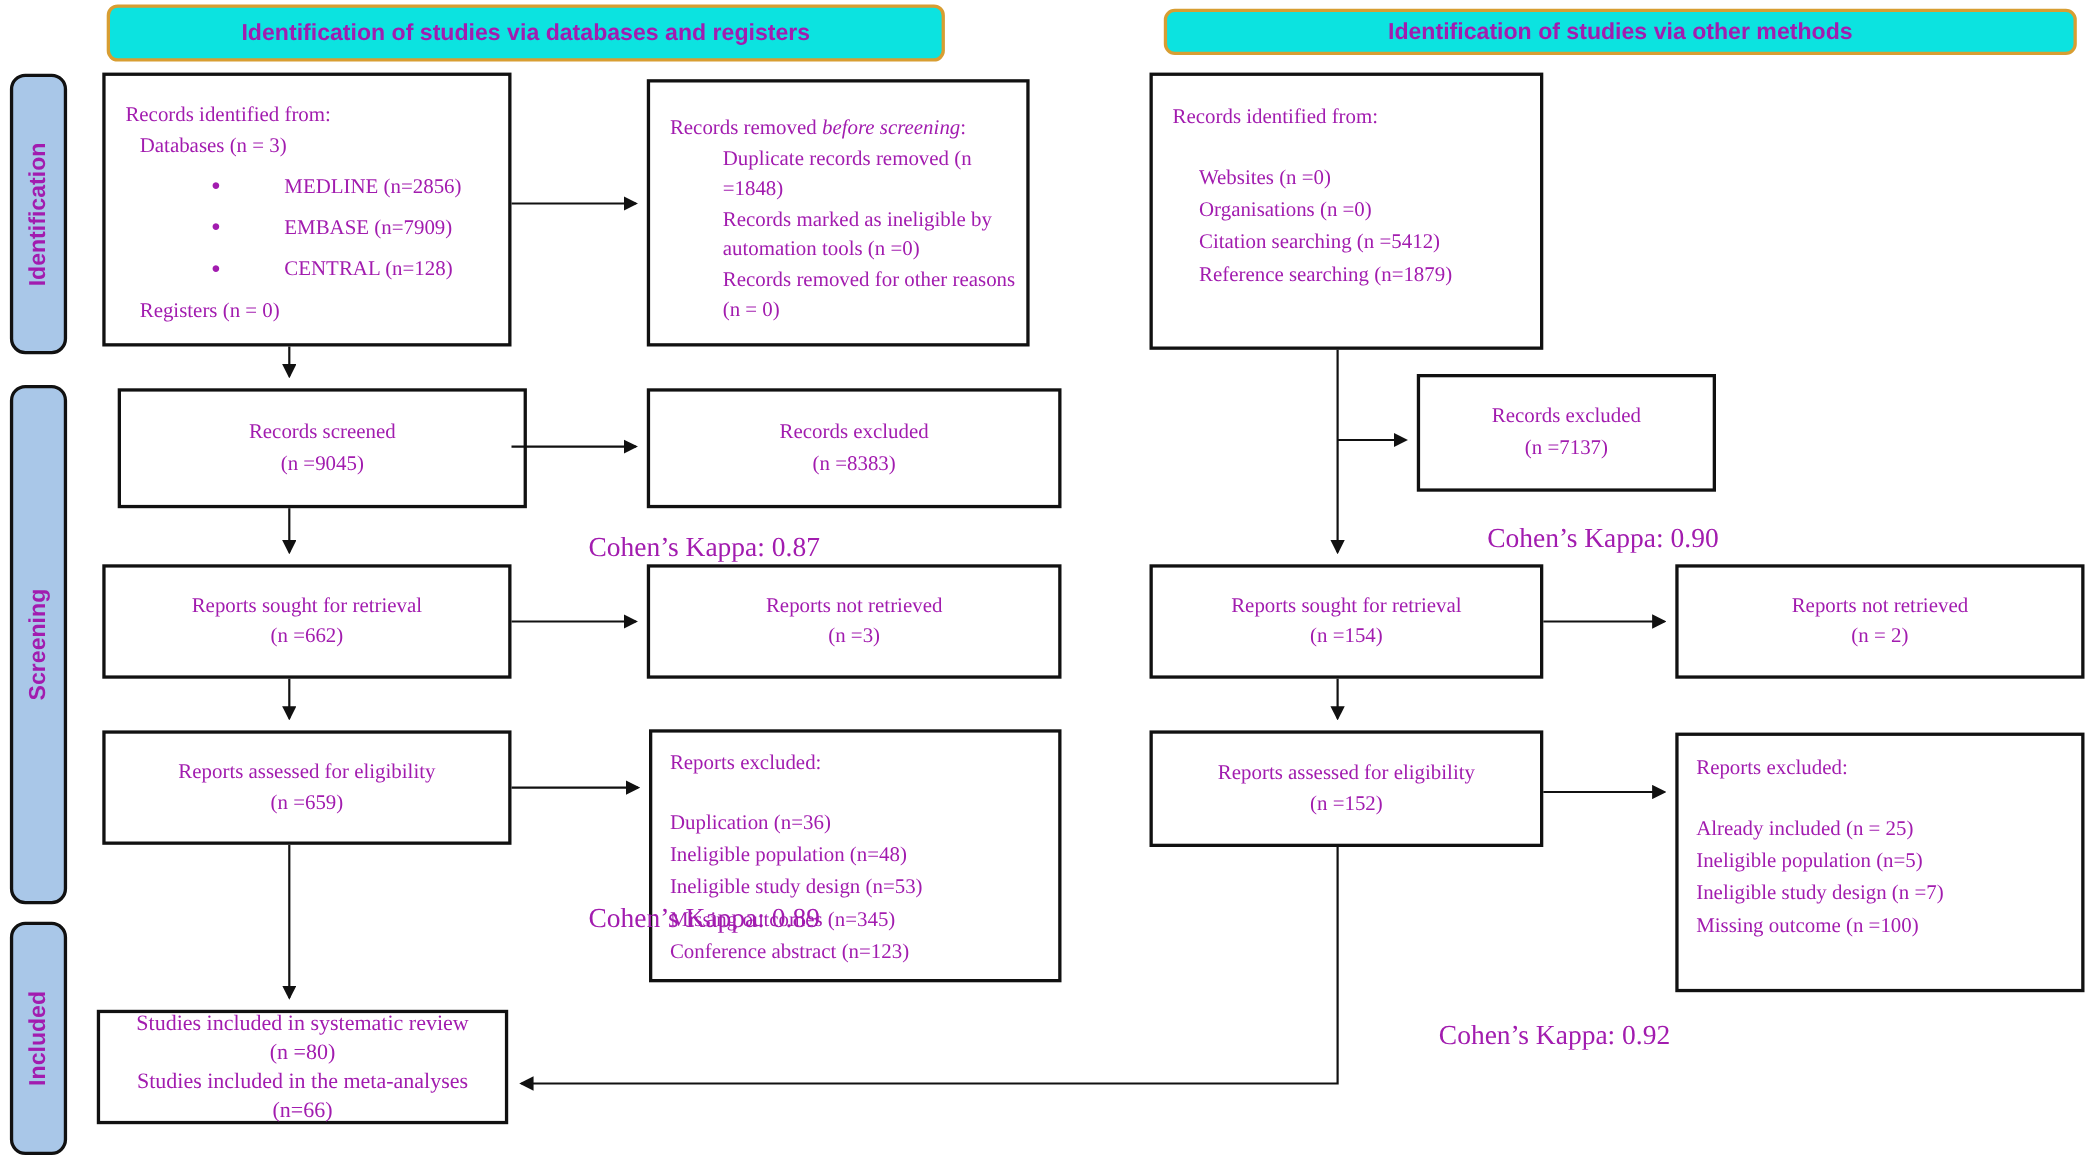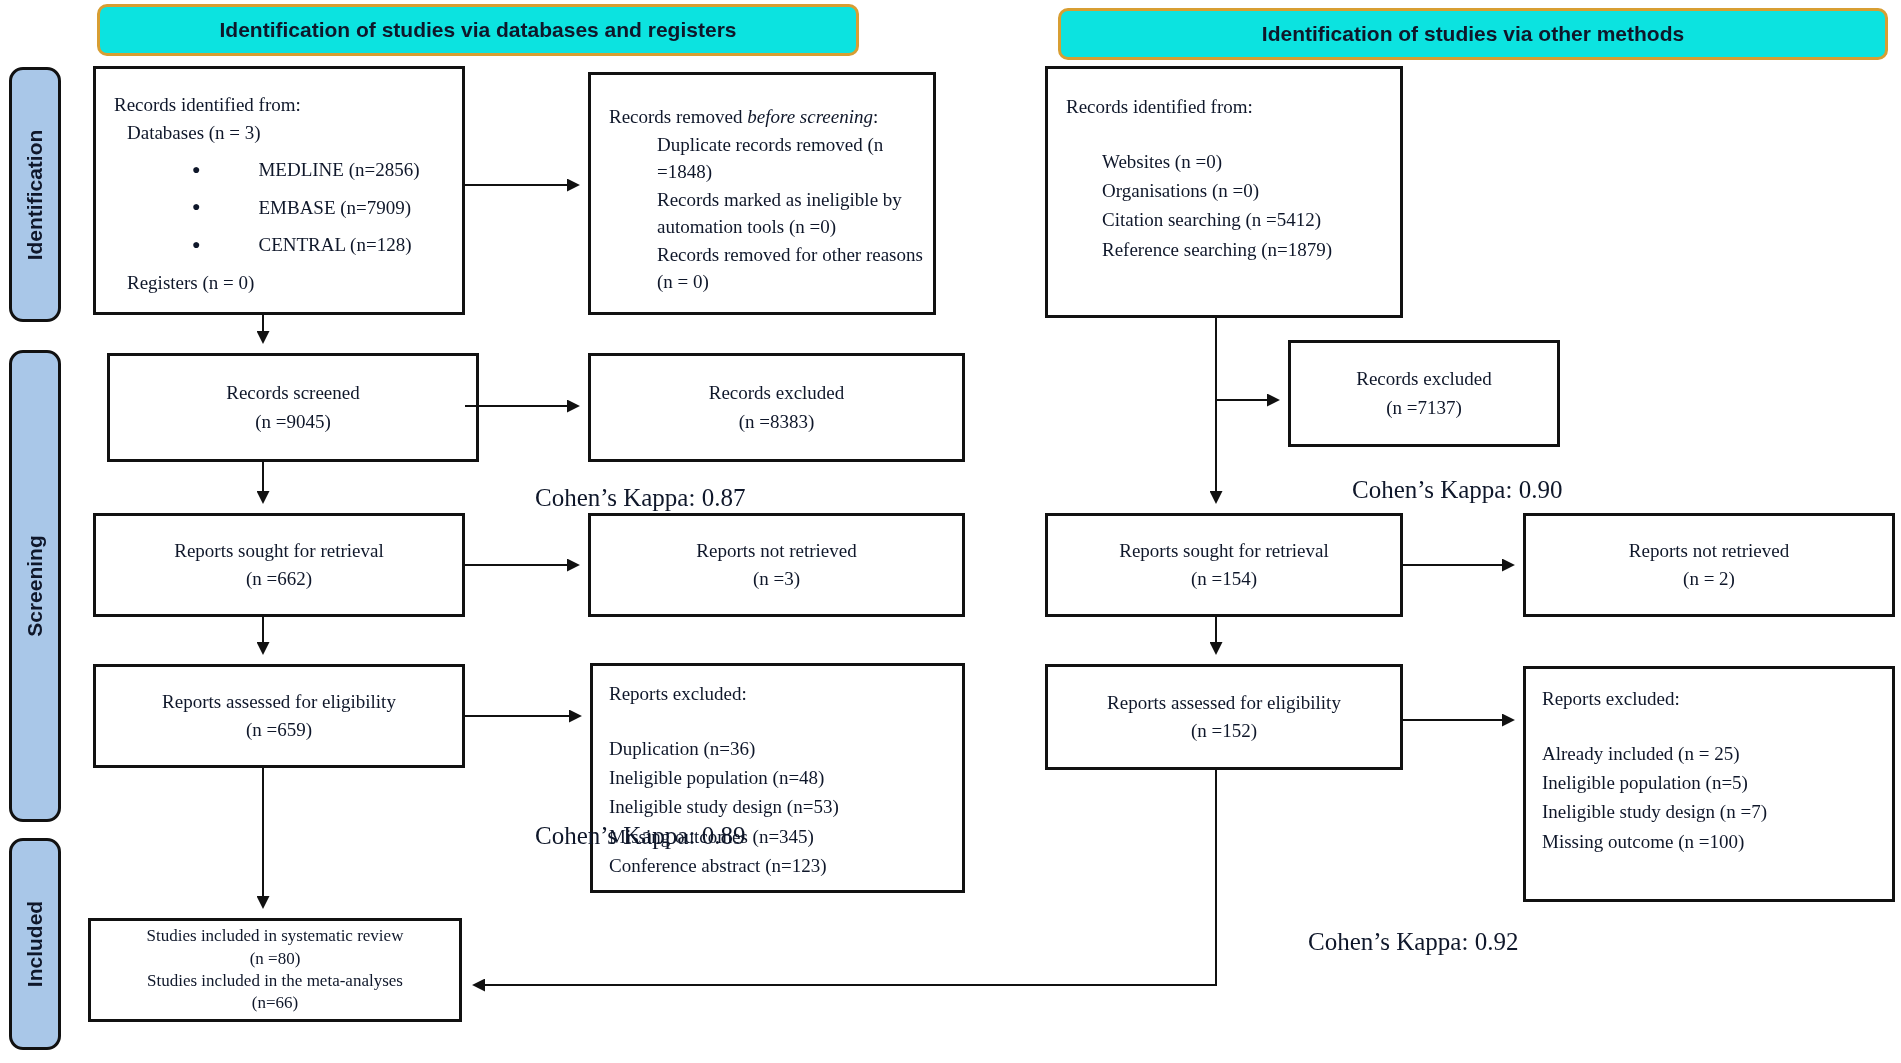--- a/index.html
+++ b/index.html
@@ -4,21 +4,21 @@
 <style>
   :root{
     --header-fill:#0ce3e0;
     --header-border:#d89e32;
     --sidebar-fill:#a9c7e8;
     --line:#111111;
   }
   html,body{margin:0;padding:0;background:#ffffff;}
   .canvas{
     position:relative;width:1901px;height:1063px;background:#ffffff;
-    overflow:hidden;color:#0f172a;
+    overflow:hidden;color:#a21caf;
   }
   .band{
     position:absolute;box-sizing:border-box;
     background:var(--header-fill);
     border:3px solid var(--header-border);
     border-radius:10px;
     display:flex;align-items:center;justify-content:center;
     font-family:"Liberation Sans",sans-serif;font-weight:bold;font-size:21px;
   }
   .side{
@@ -40,37 +40,37 @@
   .center{
     display:flex;flex-direction:column;align-items:center;justify-content:center;
     text-align:center;line-height:1.5;
   }
   .pad{padding:14px 8px 0 18px;line-height:1.45;}
   .indent1{margin-left:13px;}
   .bullet-row{display:flex;align-items:center;margin:10px 0 10px 78px;}
   .bullet-row .dot{font-size:14px;margin-right:58px;line-height:1;}
   .sub{margin-left:48px;}
   .sub2{line-height:1.55;}
-  .sub3{margin-left:36px;line-height:1.55;}
+  .sub3{margin-left:24px;line-height:1.55;}
   .gap{height:26px;}
   .kappa{
     position:absolute;font-family:"Liberation Serif","DejaVu Serif",serif;
     font-size:25px;white-space:nowrap;
   }
   svg.arrows{position:absolute;left:0;top:0;pointer-events:none;}
 </style>
 </head>
 <body>
 
 <div class="canvas">
 
   <div class="band" style="left:97px;top:4px;width:762px;height:52px;">
     <span>Identification of studies via databases and registers</span>
   </div>
-  <div class="band" style="left:1058px;top:8px;width:830px;height:52px;">
+  <div class="band" style="left:1058px;top:8px;width:830px;height:42px;">
     <span>Identification of studies via other methods</span>
   </div>
 
   <div class="side" style="left:9px;top:67px;width:52px;height:255px;">
     <span>Identification</span>
   </div>
   <div class="side" style="left:9px;top:350px;width:52px;height:472px;">
     <span>Screening</span>
   </div>
   <div class="side" style="left:9px;top:838px;width:52px;height:212px;">
@@ -132,21 +132,21 @@
   <div class="box pad" style="left:590px;top:663px;width:375px;height:230px;padding-top:14px;padding-left:16px;">
     <div>Reports excluded:</div>
     <div class="gap"></div>
     <div class="sub2">Duplication (n=36)</div>
     <div class="sub2">Ineligible population (n=48)</div>
     <div class="sub2">Ineligible study design (n=53)</div>
     <div class="sub2">Missing outcomes (n=345)</div>
     <div class="sub2">Conference abstract (n=123)</div>
   </div>
 
-  <div class="box center" style="left:88px;top:918px;width:374px;height:104px;font-size:17px;line-height:1.32;">
+  <div class="box center" style="left:88px;top:918px;width:374px;height:104px;font-size:20px;line-height:1.32;">
     <div>Studies included in systematic review</div>
     <div>(n =80)</div>
     <div>Studies included in the meta-analyses</div>
     <div>(n=66)</div>
   </div>
 
   <div class="box pad" style="left:1045px;top:66px;width:358px;height:252px;padding-top:24px;">
     <div>Records identified from:</div>
     <div class="gap"></div>
     <div class="sub3">Websites (n =0)</div>

